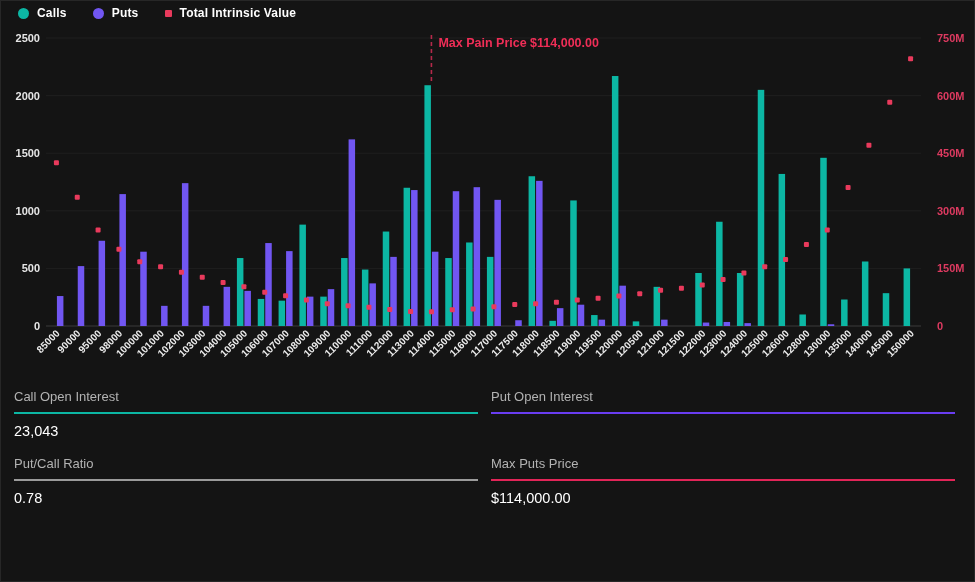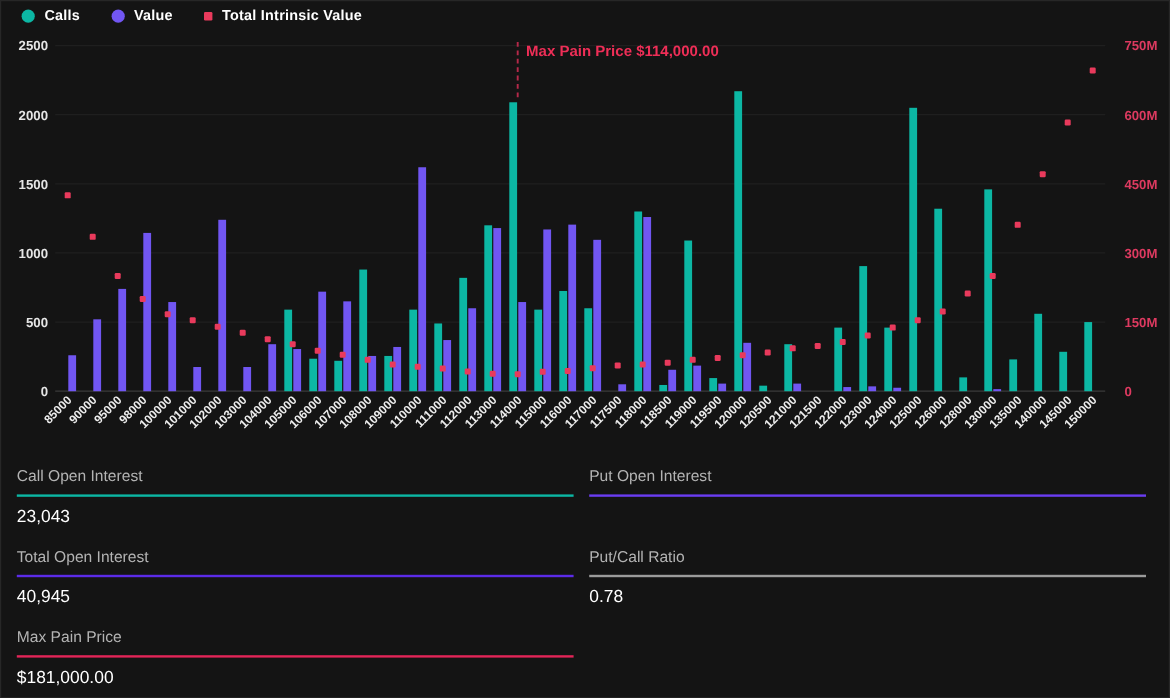--- a/index.html
+++ b/index.html
@@ -32,21 +32,21 @@
 </head>
 <body>
 
 <div class="legend">
   <div class="legend-item">
     <span class="legend-dot" id="dot-calls" style="background: rgb(12, 183, 164);"></span>
     <span class="legend-label">Calls</span>
   </div>
   <div class="legend-item">
     <span class="legend-dot" id="dot-puts" style="background: rgb(113, 86, 242);"></span>
-    <span class="legend-label">Value</span>
+    <span class="legend-label">Puts</span>
   </div>
   <div class="legend-item">
     <span class="legend-sq" id="dot-intrinsic" style="background: rgb(233, 58, 92);"></span>
     <span class="legend-label">Total Intrinsic Value</span>
   </div>
 </div>
 
 <svg id="chart-svg" width="975" height="582">
     <line x1="46" y1="326" x2="921" y2="326" stroke="#3a3a3a" stroke-width="1"></line>
     <text x="40" y="330" text-anchor="end" fill="#e6e6e6" font-size="11" font-weight="700">0</text>
@@ -222,27 +222,22 @@
   <div class="stat">
     <div class="stat-label">Call Open Interest</div>
     <div class="stat-line" style="background: rgb(12, 183, 164);"></div>
     <div class="stat-value">23,043</div>
   </div>
   <div class="stat">
     <div class="stat-label">Put Open Interest</div>
     <div class="stat-line" style="background: rgb(106, 61, 242);"></div>
   </div>
   <div class="stat">
-    <div class="stat-label">Total Open Interest</div>
-    <div class="stat-line" style="background: rgb(91, 43, 232);"></div>
-    <div class="stat-value">40,945</div>
-  </div>
-  <div class="stat">
     <div class="stat-label">Put/Call Ratio</div>
     <div class="stat-line" style="background: rgb(155, 155, 155);"></div>
     <div class="stat-value">0.78</div>
   </div>
   <div class="stat">
-    <div class="stat-label">Max Pain Price</div>
+    <div class="stat-label">Max Puts Price</div>
     <div class="stat-line" style="background: rgb(226, 37, 88);"></div>
-    <div class="stat-value">$181,000.00</div>
+    <div class="stat-value">$114,000.00</div>
   </div>
 </div>
 
 </body></html>

